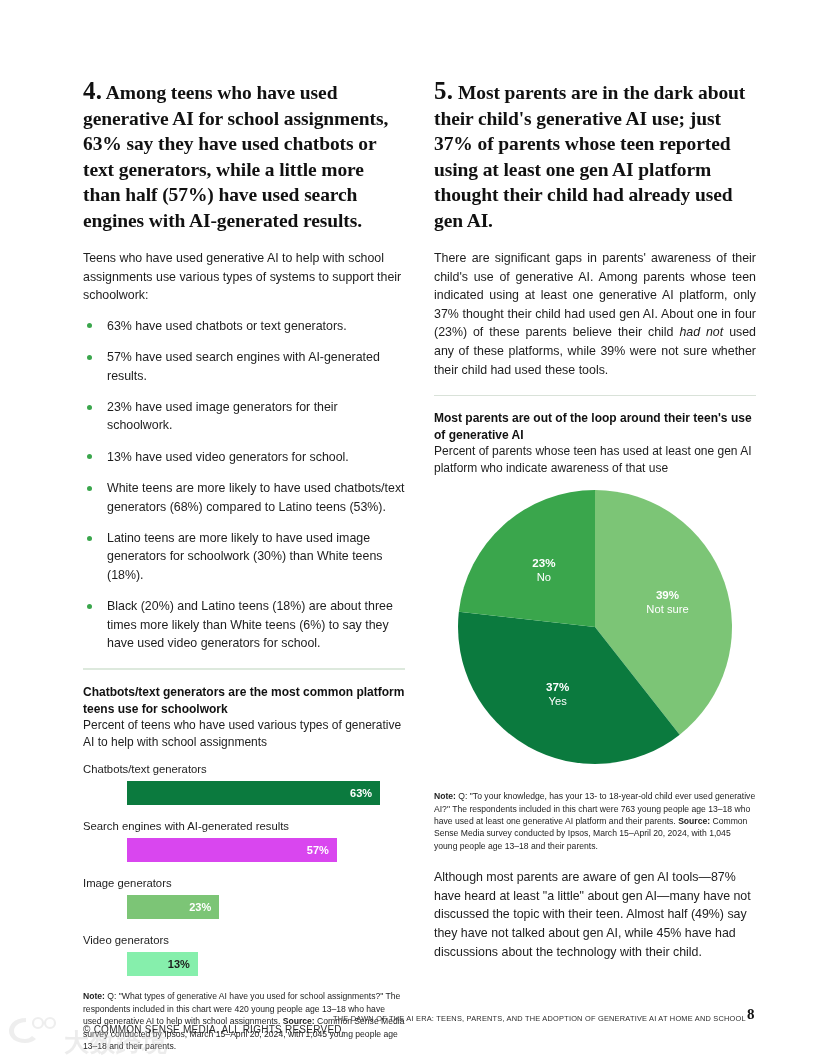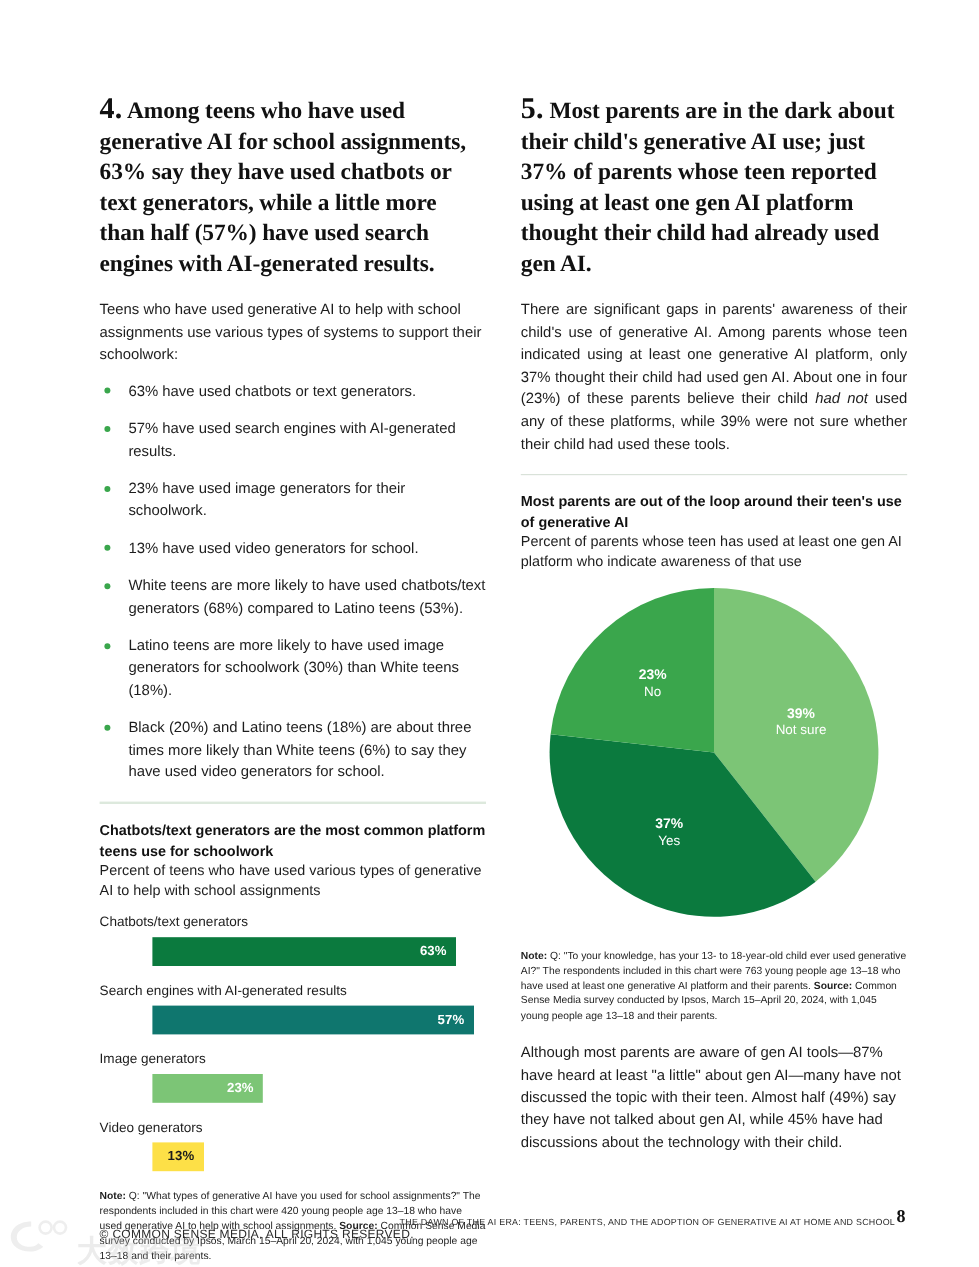--- a/index.html
+++ b/index.html
@@ -256,37 +256,37 @@
             <div class="bar-label">Chatbots/text generators</div>
             <div class="bar-track">
               <div class="bar-fill" style="width: 253.26px; background: rgb(11, 122, 62);">
                 <span class="bar-value" style="color: rgb(255, 255, 255);">63%</span>
               </div>
             </div>
           </div>
           <div class="bar-group">
             <div class="bar-label">Search engines with AI-generated results</div>
             <div class="bar-track">
-              <div class="bar-fill" style="width: 268px; background: #0f766e;">
+              <div class="bar-fill" style="width: 210px; background: #d946ef;">
                 <span class="bar-value" style="color: rgb(255, 255, 255);">57%</span>
               </div>
             </div>
           </div>
           <div class="bar-group">
             <div class="bar-label">Image generators</div>
             <div class="bar-track">
               <div class="bar-fill" style="width: 92.46px; background: rgb(124, 197, 118);">
                 <span class="bar-value" style="color: rgb(255, 255, 255);">23%</span>
               </div>
             </div>
           </div>
           <div class="bar-group">
             <div class="bar-label">Video generators</div>
             <div class="bar-track">
-              <div class="bar-fill" style="width: 43px; background: #fde047;">
+              <div class="bar-fill" style="width: 71px; background: #86efac;">
                 <span class="bar-value" style="color: rgb(27, 27, 27);">13%</span>
               </div>
             </div>
           </div>
         </div>
 
       <div class="note"><b>Note:</b><span> Q: "What types of generative AI have you used for school assignments?" The respondents included in this chart were 420 young people age 13–18 who have used generative AI to help with school assignments. </span><b>Source:</b><span> Common Sense Media survey conducted by Ipsos, March 15–April 20, 2024, with 1,045 young people age 13–18 and their parents.</span></div>
     </div>
   </div>
 

